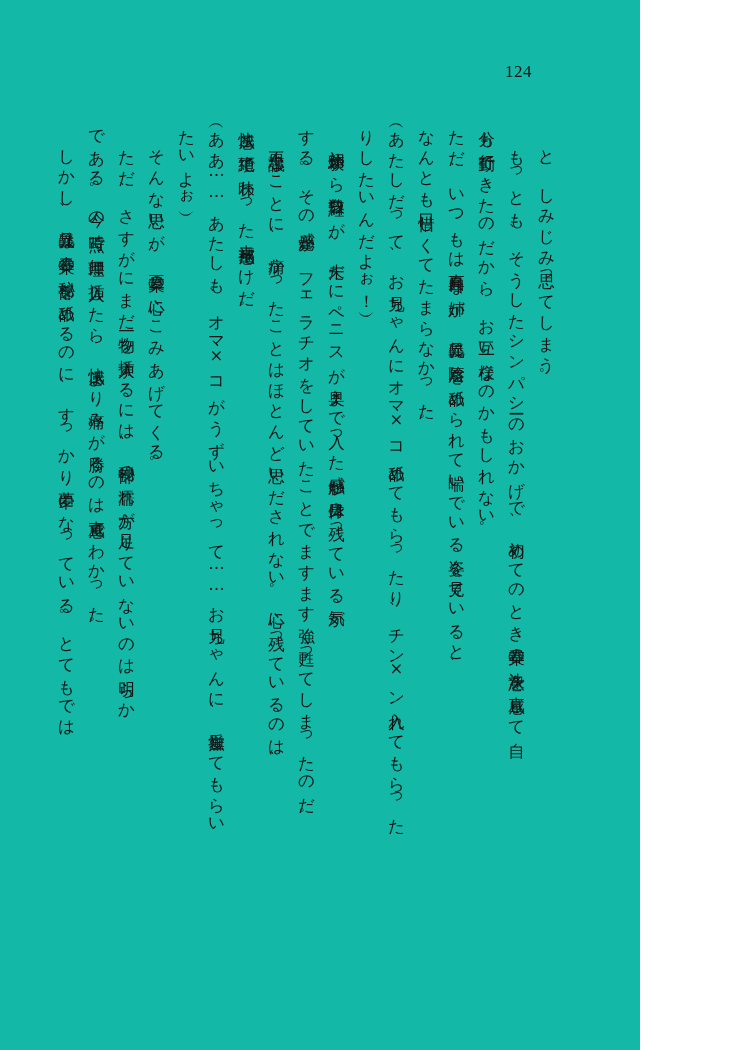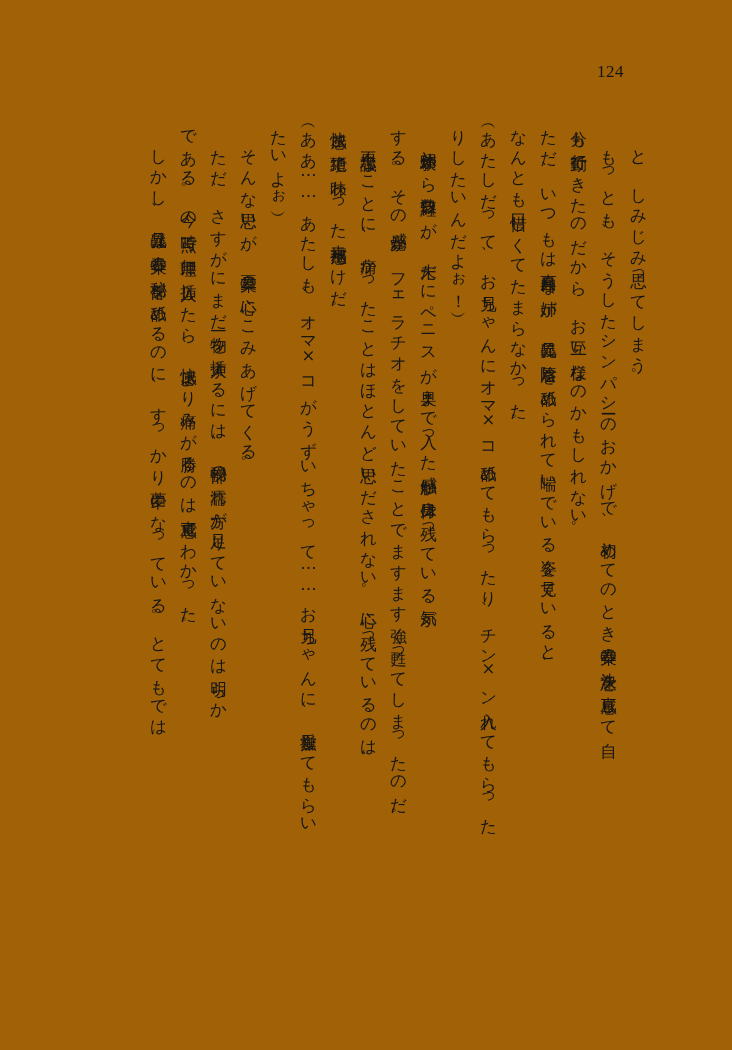--- a/index.html
+++ b/index.html
@@ -13,23 +13,23 @@
     position: relative;
     overflow: hidden;
     font-family: "Liberation Serif", "DejaVu Serif", serif;
     color: #1a1a1a;
   }
 
   .page {
     position: absolute;
     top: 0;
     left: 0;
-    width: 732px;
+    width: 640px;
     height: 1050px;
-    background: #a16207;
+    background: #14b8a6;
   }
 
   
   .page-number {
     position: absolute;
     top: 62px;
     right: 108px;
     font-size: 17px;
     letter-spacing: 0.5px;
     color: #141414;

